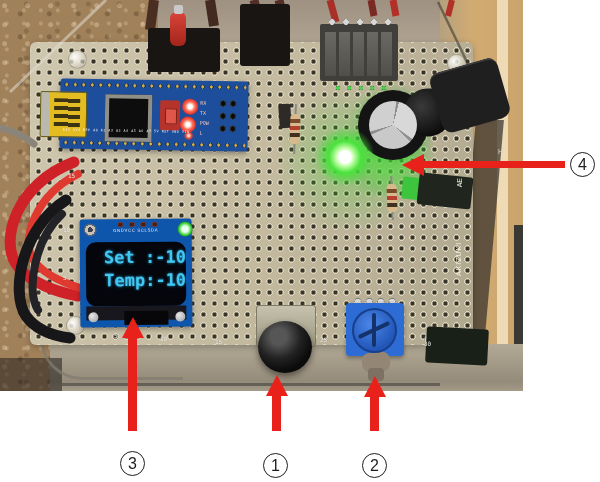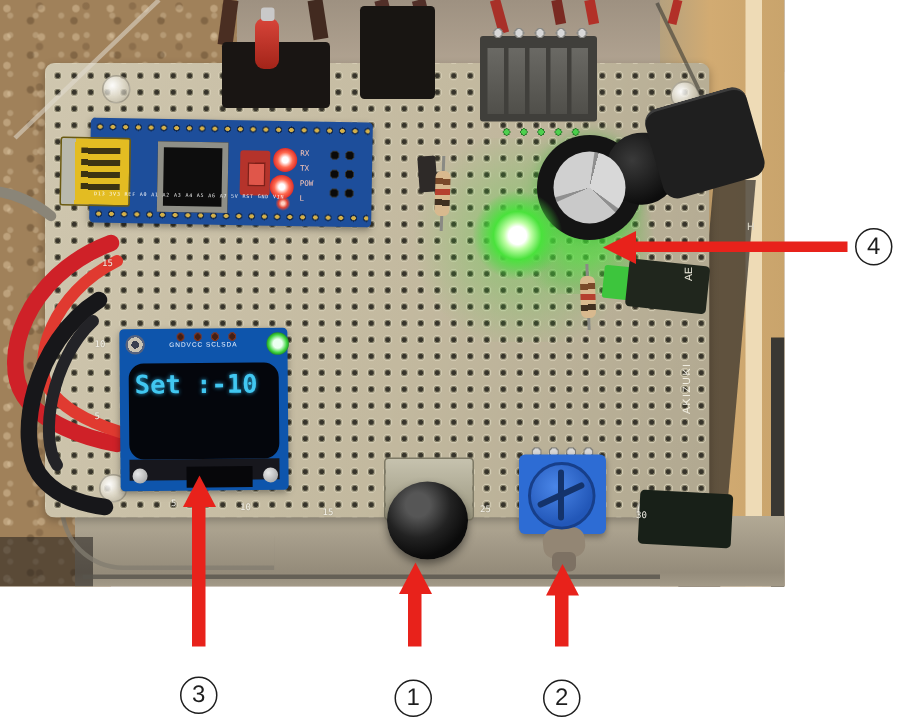--- a/index.html
+++ b/index.html
@@ -87,21 +87,21 @@
   #oled-pinholes{left:35px;top:2px;width:46px;height:7px;
     background-image:radial-gradient(circle,#441f14 0 2px,#7d3322 2px 2.8px,transparent 2.8px);background-size:11.5px 7px;}
   #oled-header{left:0;top:9px;width:112px;height:8px;text-align:center;
     font:7px "Liberation Sans",sans-serif;color:#eaf2ff;transform:scale(0.62);transform-origin:center top;letter-spacing:1px;}
   #oled-hole-tl{left:4px;top:4px;width:13px;height:13px;border-radius:50%;
     background:radial-gradient(circle,#3a4050 0 2.5px,#c9c3b4 2.5px 5px,#55627e 5px);}
   #oled-hole-tr{left:98px;top:3px;width:15px;height:15px;border-radius:50%;
     background:radial-gradient(circle,#eafff0 0 3px,#3ed53e 6px,#1a7a22 8px);}
   #oled-screen{left:6px;top:23px;width:100px;height:64px;background:#04060c;border-radius:10px;
     font:bold 17px "DejaVu Sans Mono",monospace;color:#41c7f1;line-height:1.35;
-    text-shadow:0 0 3px rgba(46,180,235,0.9);padding:4px 0 0 4px;box-sizing:border-box;white-space:nowrap;}
+    text-shadow:0 0 3px rgba(46,180,235,0.9);padding:4px 0 0 4px;box-sizing:border-box;white-space:nowrap;text-align:right;}
   #oled-flex{left:6px;top:87px;width:100px;height:14px;background:#17171d;}
   #oled-tab{left:44px;top:92px;width:44px;height:14px;background:#07070a;}
   .oled-screw{width:10px;height:10px;border-radius:50%;background:radial-gradient(circle at 35% 35%,#e8e8e8,#9a9a9a);}
   #oled-screw-l{left:8px;top:93px;} #oled-screw-r{left:95px;top:93px;}
 
   
   #headerA{left:148px;top:28px;width:72px;height:44px;background:#191513;border-radius:3px;z-index:6;}
   .slotA{top:34px;width:17px;height:18px;background:#2c2622;border:1px solid #0c0a09;}
   #slotA1{left:153px;} #slotA2{left:176px;} #slotA3{left:198px;}
   #red-comp{left:170px;top:12px;width:16px;height:34px;background:linear-gradient(180deg,#d8453a,#a32419);border-radius:6px;z-index:7;}
@@ -247,21 +247,21 @@
     <span class="abs nano-led-label" id="nll3">L</span>
     <div class="abs" id="nano-icsp"></div>
     <div class="abs" id="nano-pinlabels">D13 3V3 REF A0 A1 A2 A3 A4 A5 A6 A7 5V RST GND VIN</div>
   </div>
 
   <div class="abs" id="oled">
     <div class="abs" id="oled-pinholes"></div>
     <div class="abs" id="oled-header">GNDVCC SCLSDA</div>
     <div class="abs" id="oled-hole-tl"></div>
     <div class="abs" id="oled-hole-tr"></div>
-    <div class="abs" id="oled-screen"><span>Set :-10</span><br></div>
+    <div class="abs" id="oled-screen"><span>Set :-10</span><br><span>Temp:-10</span></div>
     <div class="abs" id="oled-flex"></div>
     <div class="abs" id="oled-tab"></div>
     <div class="abs oled-screw" id="oled-screw-l"></div>
     <div class="abs oled-screw" id="oled-screw-r"></div>
   </div>
 
   <div class="abs" id="headerA"></div>
   <div class="abs slotA" id="slotA1"></div>
   <div class="abs slotA" id="slotA2"></div>
   <div class="abs slotA" id="slotA3"></div>

